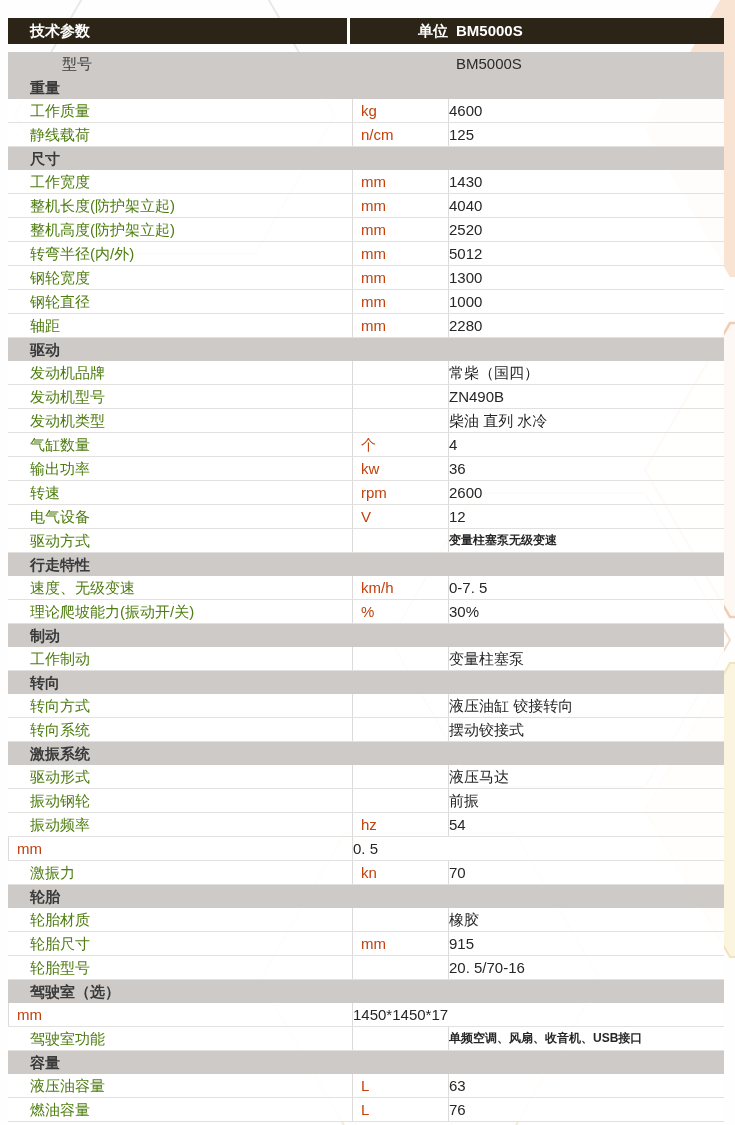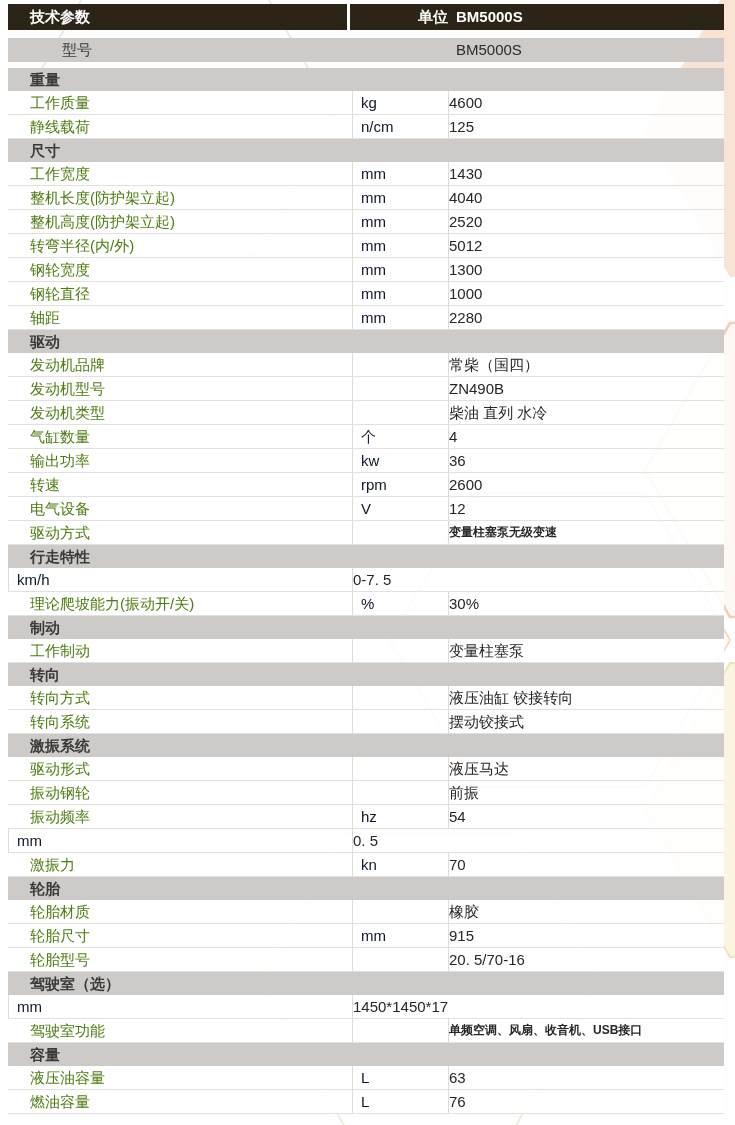--- a/index.html
+++ b/index.html
@@ -5,21 +5,21 @@
   html,body{margin:0;padding:0;}
   body{
     width:735px;height:1125px;
     background:#fefefe;
     font-family:"Liberation Sans","DejaVu Sans",sans-serif;
     color:#333;
     overflow:hidden;
   }
   .page{position:relative;width:735px;height:1125px;}
   svg.bg{position:absolute;left:0;top:0;width:735px;height:1125px;z-index:0;}
-  .spec-table{position:absolute;left:8px;top:4px;width:716px;z-index:1;}
+  .spec-table{position:absolute;left:8px;top:18px;width:716px;z-index:1;}
 
   
   .thead{
     display:grid;grid-template-columns:342px 98px 276px;
     height:26px;line-height:26px;
     background:#2c2517;color:#fff;
     font-size:15px;font-weight:bold;
   }
   .thead .th{box-sizing:border-box;white-space:nowrap;overflow:hidden;}
   .th-name{padding-left:22px;border-right:3px solid #fff;}
@@ -35,34 +35,34 @@
   .model-row .c-name{padding-left:22px;font-weight:500;color:#3a3a3a;margin-left:32px;}
   .model-row .c-value{padding-left:8px;color:#2b2b2b;}
 
   
   .section-bar{
     height:23px;line-height:23px;
     background:#cdcac7;color:#3a3a3a;
     font-size:15px;font-weight:bold;
     padding-left:22px;box-sizing:border-box;
   }
-  #sections > .section-bar:first-child{margin-top:6px;}
+  #sections > .section-bar:first-child{}
 
   
   .spec-row{
     display:grid;grid-template-columns:344px 96px 276px;
     height:24px;line-height:23px;
     background:rgba(255,255,255,0.9);
     border-bottom:1px solid #e2e1e0;
     box-sizing:border-box;
     font-size:15px;
   }
   .spec-row .cell{box-sizing:border-box;white-space:nowrap;overflow:hidden;}
   .spec-row .c-name{padding-left:22px;font-weight:500;color:#4d7c0f;}
-  .spec-row .c-unit{padding-left:8px;border-left:1px solid #dcdbd9;color:#0f172a;}
+  .spec-row .c-unit{padding-left:8px;border-left:1px solid #dcdbd9;color:#c2410c;}
   .spec-row .c-value{padding-left:0;border-left:1px solid #dcdbd9;color:#262626;}
   .spec-row .c-value.small{font-size:12px;font-weight:bold;}
 </style>
 </head>
 <body>
 
 <div class="page">
 
   <svg class="bg" viewBox="0 0 735 1125" xmlns="http://www.w3.org/2000/svg">
 
@@ -172,20 +172,21 @@
           <div class="cell c-unit">V</div>
           <div class="cell c-value">12</div>
         </div>
         <div class="spec-row">
           <div class="cell c-name">驱动方式</div>
           <div class="cell c-unit"></div>
           <div class="cell c-value small">变量柱塞泵无级变速</div>
         </div>
         <div class="section-bar">行走特性</div>
         <div class="spec-row">
+          <div class="cell c-name">速度、无级变速</div>
           <div class="cell c-unit">km/h</div>
           <div class="cell c-value">0-7. 5</div>
         </div>
         <div class="spec-row">
           <div class="cell c-name">理论爬坡能力(振动开/关)</div>
           <div class="cell c-unit">%</div>
           <div class="cell c-value">30%</div>
         </div>
         <div class="section-bar">制动</div>
         <div class="spec-row">

